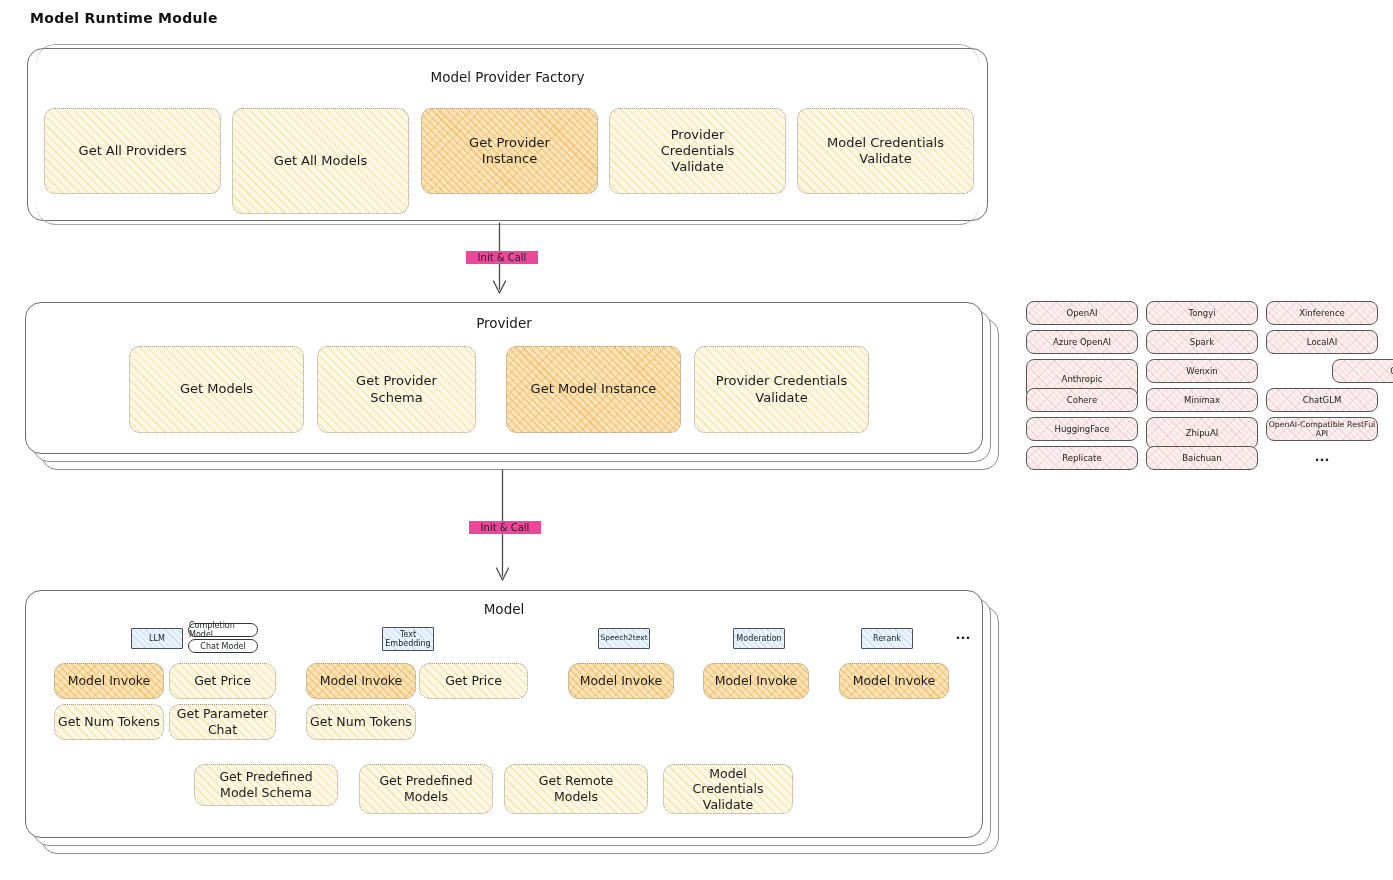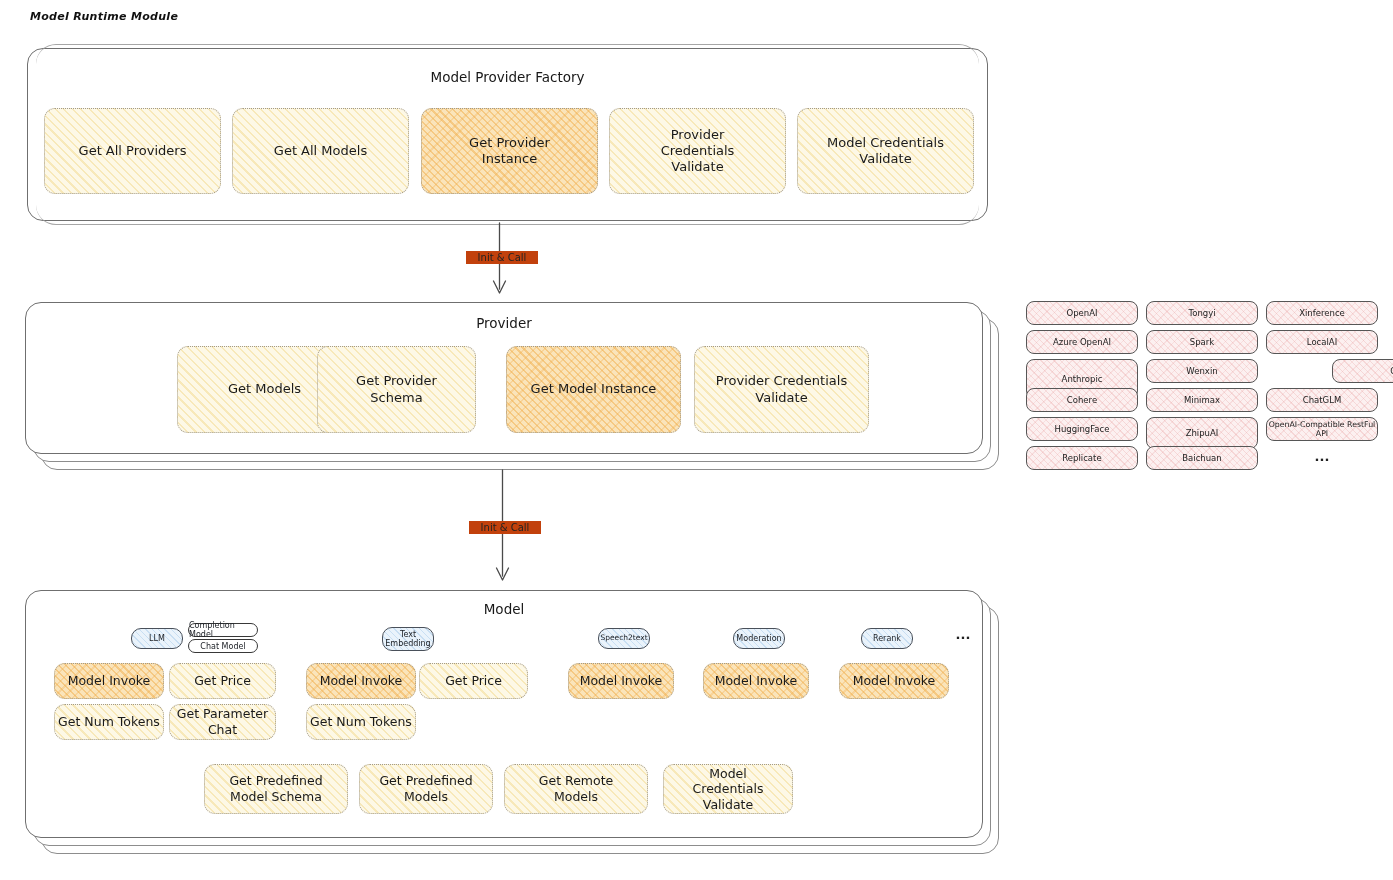--- a/index.html
+++ b/index.html
@@ -1,21 +1,21 @@
 <!DOCTYPE html>
 <html><head>
 <meta charset="utf-8">
 <style>
   html,body{margin:0;padding:0;background:#fff;}
   #canvas{
     position:relative;width:1393px;height:880px;background:#ffffff;overflow:hidden;
     font-family:"DejaVu Sans","Liberation Sans",sans-serif;color:#1c1c1c;
   }
   .abs{position:absolute;box-sizing:border-box;}
-  .page-title{font-size:11px;font-weight:700;letter-spacing:.3px;color:#111;font-style:italic;}
+  .page-title{font-size:14px;font-weight:700;letter-spacing:.3px;color:#111;}
   
   .card{position:absolute;box-sizing:border-box;background:#fff;border:1.5px solid #6f6f6f;border-radius:16px;}
   .stack-layer{position:absolute;box-sizing:border-box;background:#fff;border:1.4px solid #8d8d8d;border-radius:16px;}
   .sketch::before{content:"";position:absolute;left:8px;right:8px;top:-5px;bottom:-5px;
     border-top:1.2px solid #a6a6a6;border-bottom:1.2px solid #a6a6a6;border-radius:20px;pointer-events:none;}
   .card-title{position:absolute;left:0;right:0;text-align:center;font-size:13.5px;color:#181818;}
   
   .btn{position:absolute;box-sizing:border-box;display:flex;align-items:center;justify-content:center;
     text-align:center;border:1.6px dotted #a29a89;border-radius:11px;font-size:13px;line-height:1.25;color:#1a1a1a;}
   .yellow{background-color:#fdf8e6;
@@ -26,58 +26,58 @@
   .small-btn{font-size:12.5px;}
   
   .pill{position:absolute;box-sizing:border-box;display:flex;align-items:center;justify-content:center;text-align:center;
     border:1.4px solid #565656;border-radius:8px;font-size:8.5px;color:#222;
     background-color:#fcf0f0;
     background-image:repeating-linear-gradient(45deg,rgba(230,150,150,.28) 0px,rgba(230,150,150,.28) 1px,transparent 1px,transparent 4.5px),
                      repeating-linear-gradient(-45deg,rgba(230,150,150,.20) 0px,rgba(230,150,150,.20) 1px,transparent 1px,transparent 6px);}
   .pill-small{font-size:7.8px;}
   
   .chip{position:absolute;box-sizing:border-box;display:flex;align-items:center;justify-content:center;text-align:center;
-    border:1.3px solid #49505a;border-radius:10px;font-size:8px;line-height:1.15;color:#20242a;
+    border:1.3px solid #49505a;border-radius:1px;font-size:8px;line-height:1.15;color:#20242a;
     background-color:#eaf3fb;
     background-image:repeating-linear-gradient(45deg,rgba(130,180,225,.32) 0px,rgba(130,180,225,.32) 1px,transparent 1px,transparent 4.5px);}
   .chip-white{position:absolute;box-sizing:border-box;display:flex;align-items:center;justify-content:center;
     border:1.2px solid #383838;border-radius:7px;font-size:8px;color:#20242a;background:#fff;}
   
   .arrow{position:absolute;overflow:visible;}
   .arrow line,.arrow path{stroke:#4a4a4a;stroke-width:1.3;fill:none;stroke-linecap:round;stroke-linejoin:round;}
-  .arrow-label{position:absolute;z-index:2;background:#c2410c;font-size:10px;color:#222;text-align:center;padding:1px 3px;}
+  .arrow-label{position:absolute;z-index:2;background:#ec4899;font-size:10px;color:#222;text-align:center;padding:1px 3px;}
   .dots{position:absolute;font-size:13px;font-weight:600;color:#222;text-align:center;}
 </style>
 </head>
 <body>
 
 <div id="canvas">
 
   <div class="abs page-title" style="left:30px;top:10px;">Model Runtime Module</div>
 
   <div class="card sketch" style="left:27px;top:48px;width:961px;height:173px;">
     <div class="card-title" style="top:20px;">Model Provider Factory</div>
     <div class="btn yellow" style="left:16px;top:59px;width:177px;height:86px;padding:0 26px;">Get All Providers</div>
-    <div class="btn yellow" style="left:204px;top:59px;width:177px;height:86px;padding:0 26px;">Get All Models</div>
+    <div class="btn yellow" style="left:204px;top:59px;width:177px;height:106px;padding:0 26px;">Get All Models</div>
     <div class="btn orange" style="left:393px;top:59px;width:177px;height:86px;padding:0 26px;">Get Provider Instance</div>
     <div class="btn yellow" style="left:581px;top:59px;width:177px;height:86px;padding:0 26px;">Provider Credentials Validate</div>
     <div class="btn yellow" style="left:769px;top:59px;width:177px;height:86px;padding:0 26px;">Model Credentials Validate</div>
   </div>
 
   <svg class="arrow" style="left:490px;top:223px;" width="20" height="76">
     <line x1="9.5" y1="0" x2="9.5" y2="66"></line>
     <path d="M3.5 58 L9.5 70 L15.5 58"></path>
   </svg>
   <div class="arrow-label" style="left:466px;top:251px;width:66px;">Init &amp; Call</div>
 
   <div class="stack-layer" style="left:41px;top:318px;width:958px;height:152px;"></div>
   <div class="stack-layer" style="left:33px;top:310px;width:958px;height:152px;"></div>
   <div class="card" style="left:25px;top:302px;width:958px;height:152px;">
     <div class="card-title" style="top:12px;">Provider</div>
-    <div class="btn yellow" style="left:103px;top:43px;width:175px;height:87px;padding:15px 18px;margin-left:48px;">Get Models</div>
+    <div class="btn yellow" style="left:103px;top:43px;width:175px;height:87px;padding:15px 18px;">Get Models</div>
     <div class="btn yellow" style="left:291px;top:43px;width:159px;height:87px;padding:0 18px;">Get Provider Schema</div>
     <div class="btn orange" style="left:480px;top:43px;width:175px;height:87px;padding:0 18px;">Get Model Instance</div>
     <div class="btn yellow" style="left:668px;top:43px;width:175px;height:87px;padding:0 18px;">Provider Credentials Validate</div>
   </div>
 
   <div class="pill" style="left:1026px;top:301px;width:112px;height:24px;">OpenAI</div>
   <div class="pill" style="left:1026px;top:330px;width:112px;height:24px;">Azure OpenAI</div>
   <div class="pill" style="left:1026px;top:359px;width:112px;height:40px;">Anthropic</div>
   <div class="pill" style="left:1026px;top:388px;width:112px;height:24px;">Cohere</div>
   <div class="pill" style="left:1026px;top:417px;width:112px;height:24px;">HuggingFace</div>
@@ -123,19 +123,19 @@
     <div class="btn yellow small-btn" style="left:143px;top:113px;width:107px;height:36px;padding:0 6px;">Get Parameter Chat</div>
 
     <div class="btn orange small-btn" style="left:280px;top:72px;width:110px;height:36px;">Model Invoke</div>
     <div class="btn yellow small-btn" style="left:393px;top:72px;width:109px;height:36px;">Get Price</div>
     <div class="btn yellow small-btn" style="left:280px;top:113px;width:110px;height:36px;padding:0 2px;">Get Num Tokens</div>
 
     <div class="btn orange small-btn" style="left:542px;top:72px;width:106px;height:36px;">Model Invoke</div>
     <div class="btn orange small-btn" style="left:677px;top:72px;width:106px;height:36px;">Model Invoke</div>
     <div class="btn orange small-btn" style="left:813px;top:72px;width:110px;height:36px;">Model Invoke</div>
 
-    <div class="btn yellow small-btn" style="left:178px;top:173px;width:144px;height:50px;padding:0 8px;">Get Predefined Model Schema</div>
+    <div class="btn yellow small-btn" style="left:168px;top:173px;width:144px;height:42px;padding:0 8px;">Get Predefined Model Schema</div>
     <div class="btn yellow small-btn" style="left:333px;top:173px;width:134px;height:50px;padding:0 18px;">Get Predefined Models</div>
     <div class="btn yellow small-btn" style="left:478px;top:173px;width:144px;height:50px;padding:0 10px;">Get Remote Models</div>
     <div class="btn yellow small-btn" style="left:637px;top:173px;width:130px;height:50px;padding:0 10px;">Model Credentials Validate</div>
   </div>
 
 </div>
 
 </body></html>

